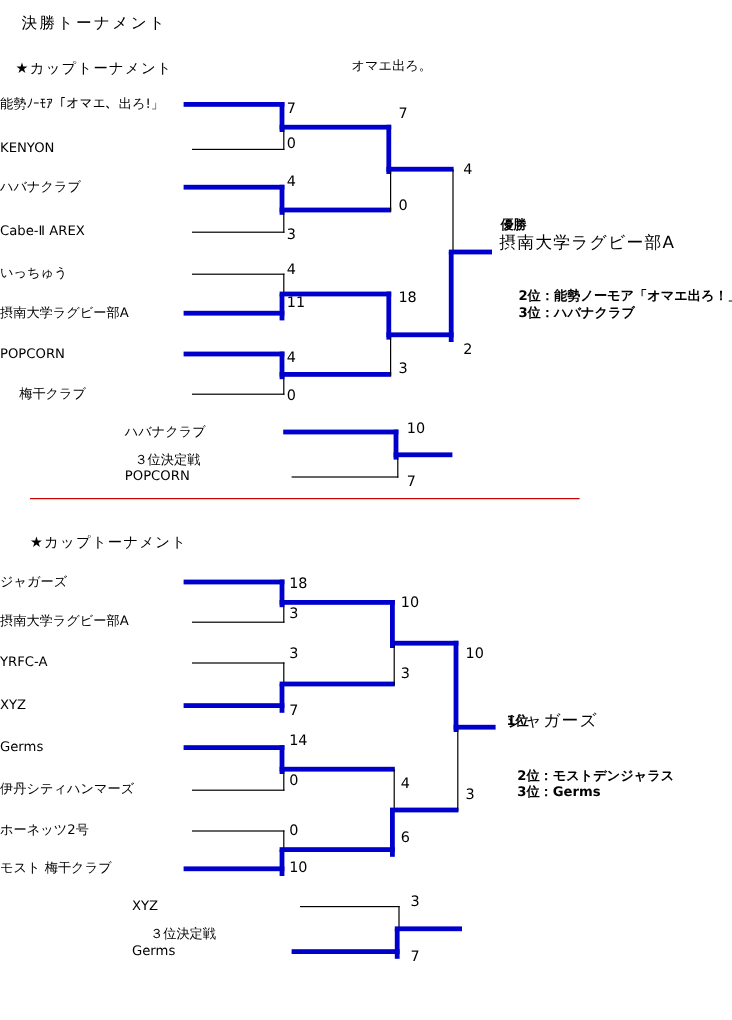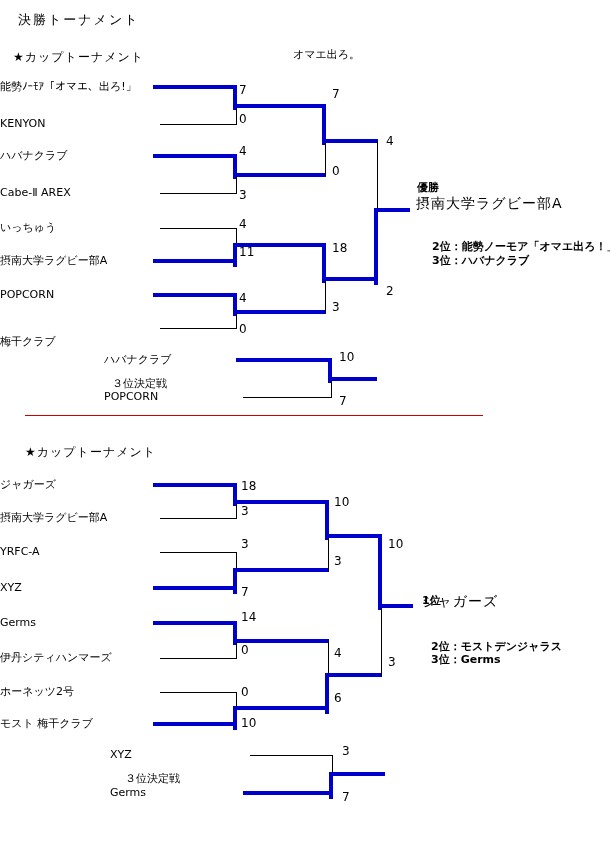--- a/index.html
+++ b/index.html
@@ -31,21 +31,21 @@
   <div class="t section" style="left:13px;top:50px;">★カップトーナメント</div>
 
   <div id="cup-bracket">
       <div class="t team" style="left: 0px; top: 80px; width: 150px;">能勢ﾉｰﾓｱ「オマエ、出ろ!」</div>
       <div class="t team" style="left: 0px; top: 117px; width: 150px;">KENYON</div>
       <div class="t team" style="left: 0px; top: 149px; width: 150px;">ハバナクラブ</div>
       <div class="t team" style="left: 0px; top: 186px; width: 150px;">Cabe-Ⅱ AREX</div>
       <div class="t team" style="left: 0px; top: 221px; width: 150px;">いっちゅう</div>
       <div class="t team" style="left: 0px; top: 254px; width: 150px;">摂南大学ラグビー部A</div>
       <div class="t team" style="left: 0px; top: 288px; width: 150px;">POPCORN</div>
-      <div class="t team" style="left: 0px; top: 335px; width: 150px;">梅干クラブ</div>
+      <div class="t team" style="left: 0px; top: 322px; width: 150px; padding-left: 16px;">梅干クラブ</div>
       <div class="line" style="left: 153px; top: 85px; width: 84px; height: 4px;"></div>
       <div class="line thin" style="left: 160px; top: 124px; width: 77px; height: 1px;"></div>
       <div class="line" style="left: 233px; top: 85px; width: 4px; height: 25px;"></div>
       <div class="line thin" style="left: 236px; top: 106px; width: 1px; height: 19px;"></div>
       <div class="t score" style="left: 239px; top: 83px;">7</div>
       <div class="t score" style="left: 239px; top: 112px;">0</div>
       <div class="line" style="left: 153px; top: 154px; width: 84px; height: 4px;"></div>
       <div class="line thin" style="left: 160px; top: 193px; width: 77px; height: 1px;"></div>
       <div class="line" style="left: 233px; top: 154px; width: 4px; height: 25px;"></div>
       <div class="line thin" style="left: 236px; top: 175px; width: 1px; height: 19px;"></div>

